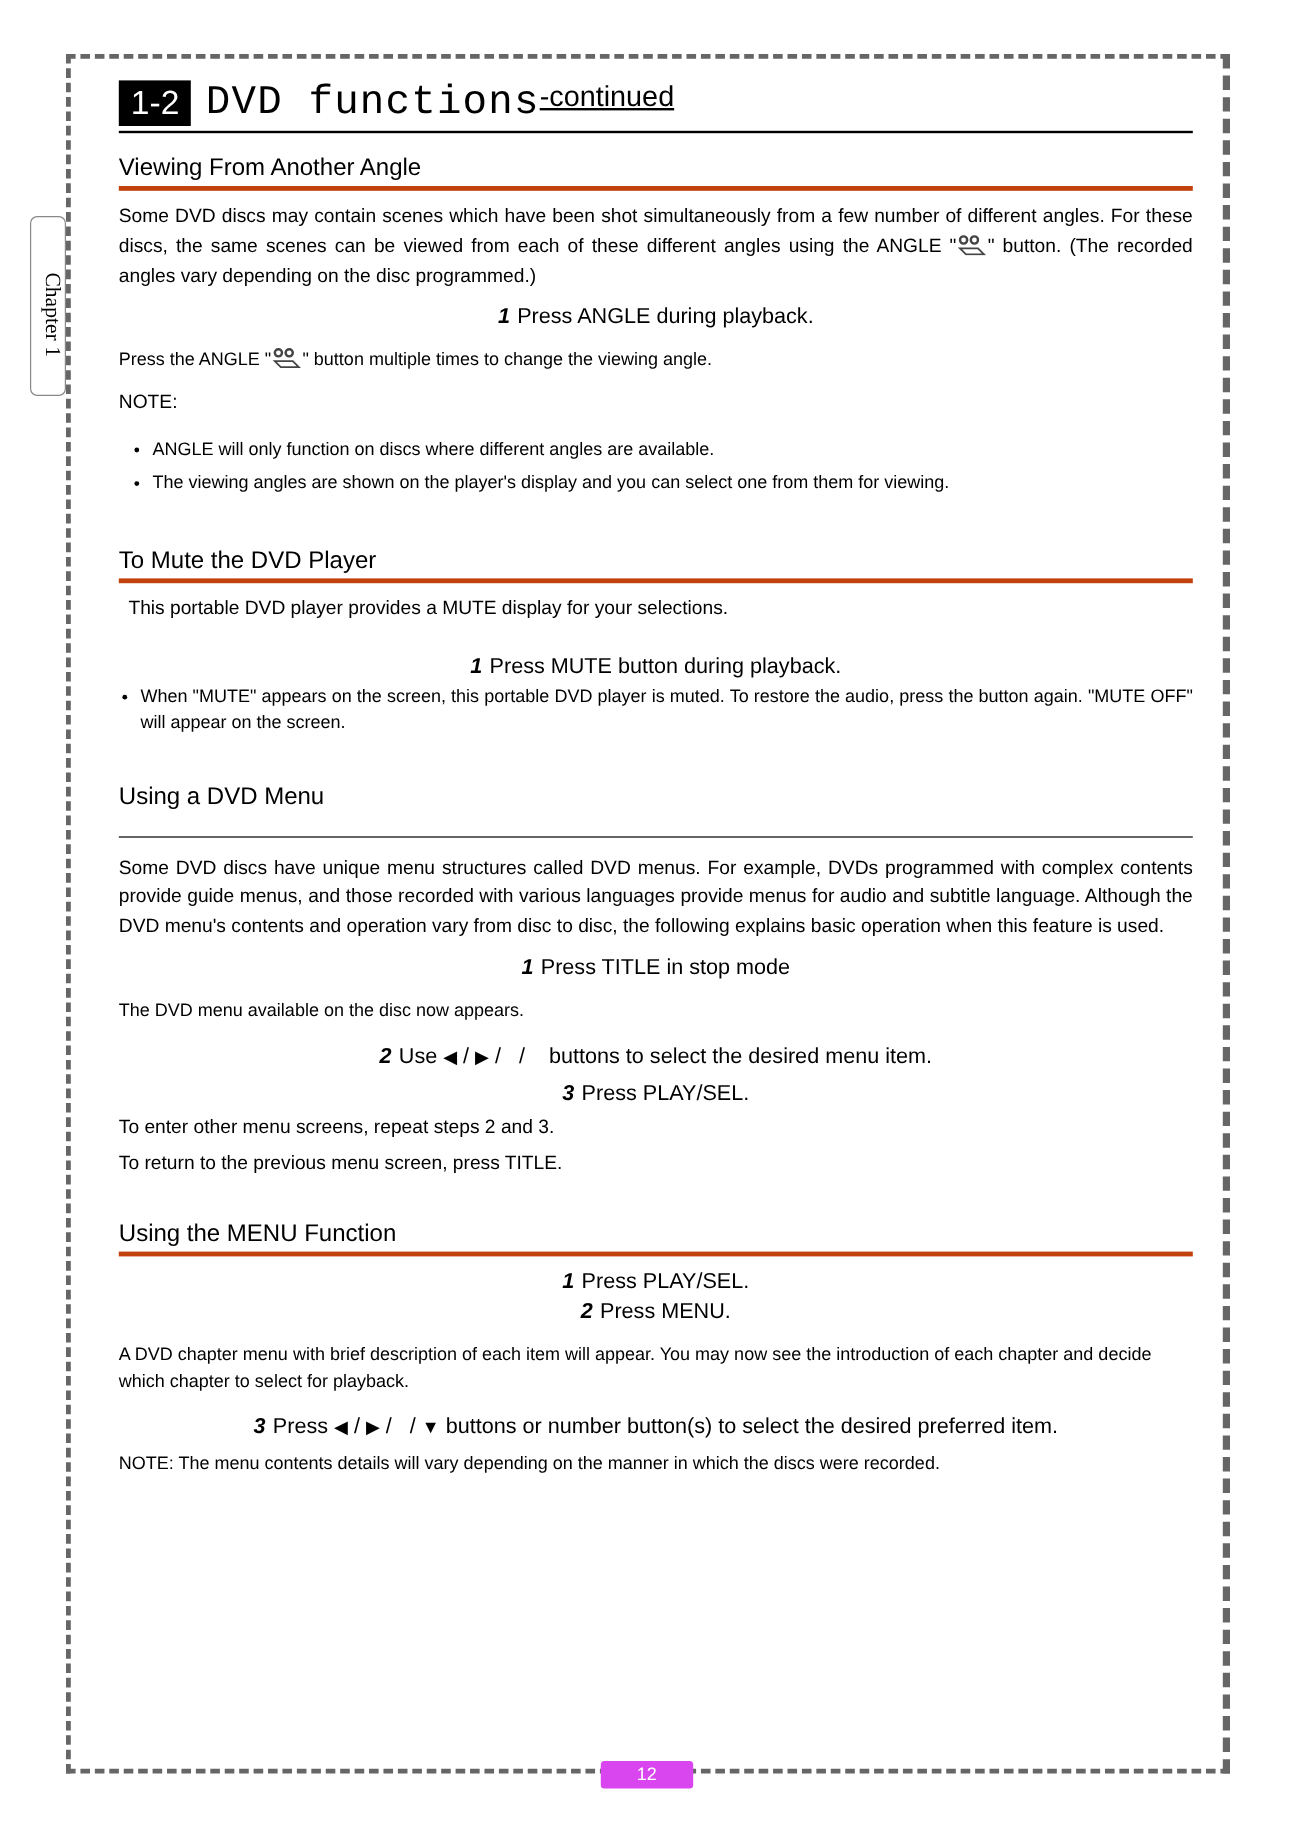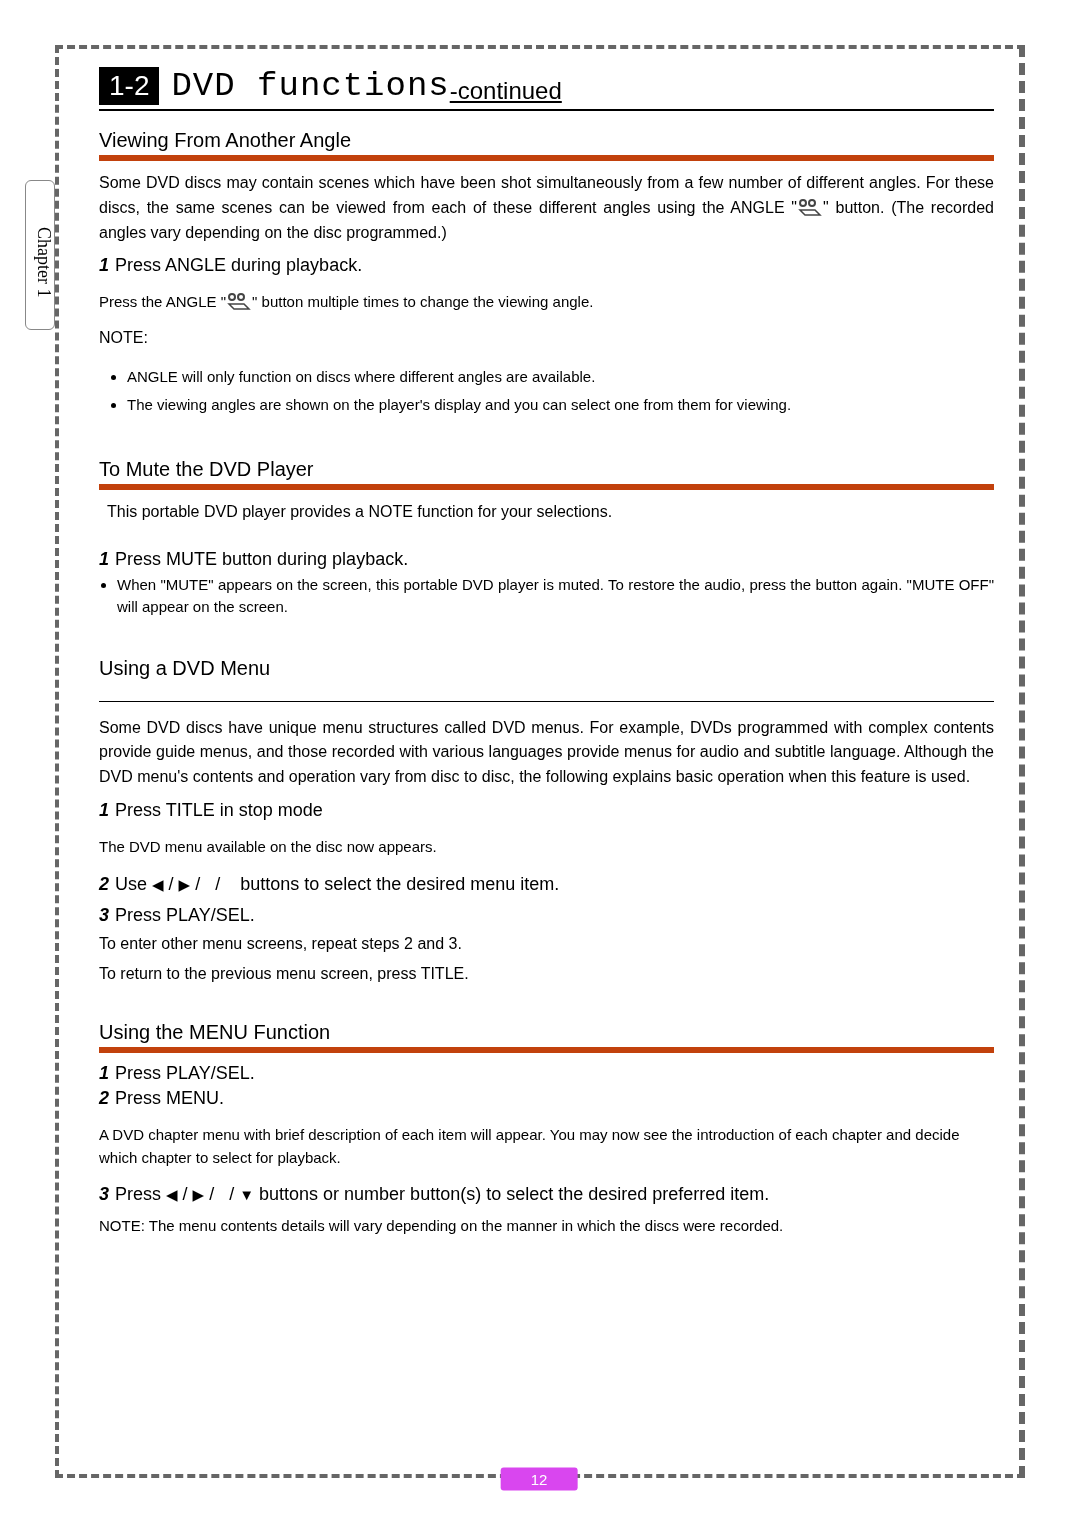--- a/index.html
+++ b/index.html
@@ -33,21 +33,21 @@
     border-radius: 6px;
     writing-mode: vertical-rl;
     text-align: center;
     padding-top: 15px;
     font-size: 18px;
     font-family: "Times New Roman", serif;
     z-index: 5;
   }
   .title-row {
     display: flex;
-    align-items: flex-end;
+    align-items: flex-start;
     border-bottom: 2px solid #000;
     padding-bottom: 4px;
   }
   .badge {
     background: #000;
     color: #fff;
     font-size: 28px;
     font-weight: 400;
     font-family: Arial, sans-serif;
     padding: 2px 10px;
@@ -56,34 +56,34 @@
   }
   .title-main {
     font-size: 34px;
     font-weight: 400;
     letter-spacing: 1px;
     font-family: Liberation Mono, monospace;
   }
   .title-sub { font-size: 24px; text-decoration: underline; }
   .section-h {
     font-size: 20px;
-    border-bottom: 6px solid #c2410c;
+    border-bottom: 4px solid #c2410c;
     padding-bottom: 3px;
     margin-top: 18px;
     margin-bottom: 10px;
     font-weight: 400;
   }
   .para {
     font-size: 16px;
     line-height: 1.55;
     text-align: justify;
     margin: 6px 0;
   }
   .step-num { font-style: italic; font-weight: bold; margin-right: 6px; font-size: 18px; }
-  .step { font-size: 18px; margin: 10px 0 4px 0; }
+  .step { font-size: 18px; margin: 10px 0 4px 0; text-align: center; }
   .small { font-size: 15px; line-height: 1.5; }
   .note-label { font-size: 16px; margin-top: 14px; }
   ul.notes { margin: 4px 0 0 18px; padding: 0; }
   ul.notes li { font-size: 15px; line-height: 1.9; margin-left: 10px; text-align: justify; }
   ul.sub { margin: 4px 0 0 18px; padding: 0; }
   ul.sub li { font-size: 15px; line-height: 1.5; text-align: justify; }
   .angle-ico {
     display: inline-block; vertical-align: -3px;
   }
   .tri { display: inline-block; font-size: 15px; vertical-align: 0; }
@@ -133,21 +133,21 @@
       </svg><span>" button multiple times to change the viewing angle.</span>
   </p>
   <p class="note-label">NOTE:</p>
   <ul class="notes">
     <li>ANGLE will only function on discs where different angles are available.</li>
     <li>The viewing angles are shown on the player's display and you can select one from them for viewing.</li>
   </ul>
 
   <div style="height:20px"></div>
   <div class="section-h">To Mute the DVD Player</div>
-  <p class="para" style="margin-left:8px">This portable DVD player provides a NOTE function for your selections.</p>
+  <p class="para" style="margin-left:8px">This portable DVD player provides a MUTE display for your selections.</p>
   <p class="step" style="margin-top:24px"><span class="step-num">1</span><span>Press MUTE button during playback.</span></p>
   <ul class="sub">
     <li>When "MUTE" appears on the screen, this portable DVD player is muted. To restore the audio, press the button again. "MUTE OFF" will appear on the screen.</li>
   </ul>
 
   <div style="height:20px"></div>
   <div class="section-h" style="border-bottom:none">Using a DVD Menu</div>
   <div style="border-top:1px solid #000; margin-top:18px"></div>
   <p class="para" style="margin-top:14px">Some DVD discs have unique menu structures called DVD menus. For example, DVDs programmed with complex contents provide guide menus, and those recorded with various languages provide menus for audio and subtitle language. Although the DVD menu's contents and operation vary from disc to disc, the following explains basic operation when this feature is used.</p>
   <p class="step"><span class="step-num">1</span><span>Press TITLE in stop mode</span></p>

